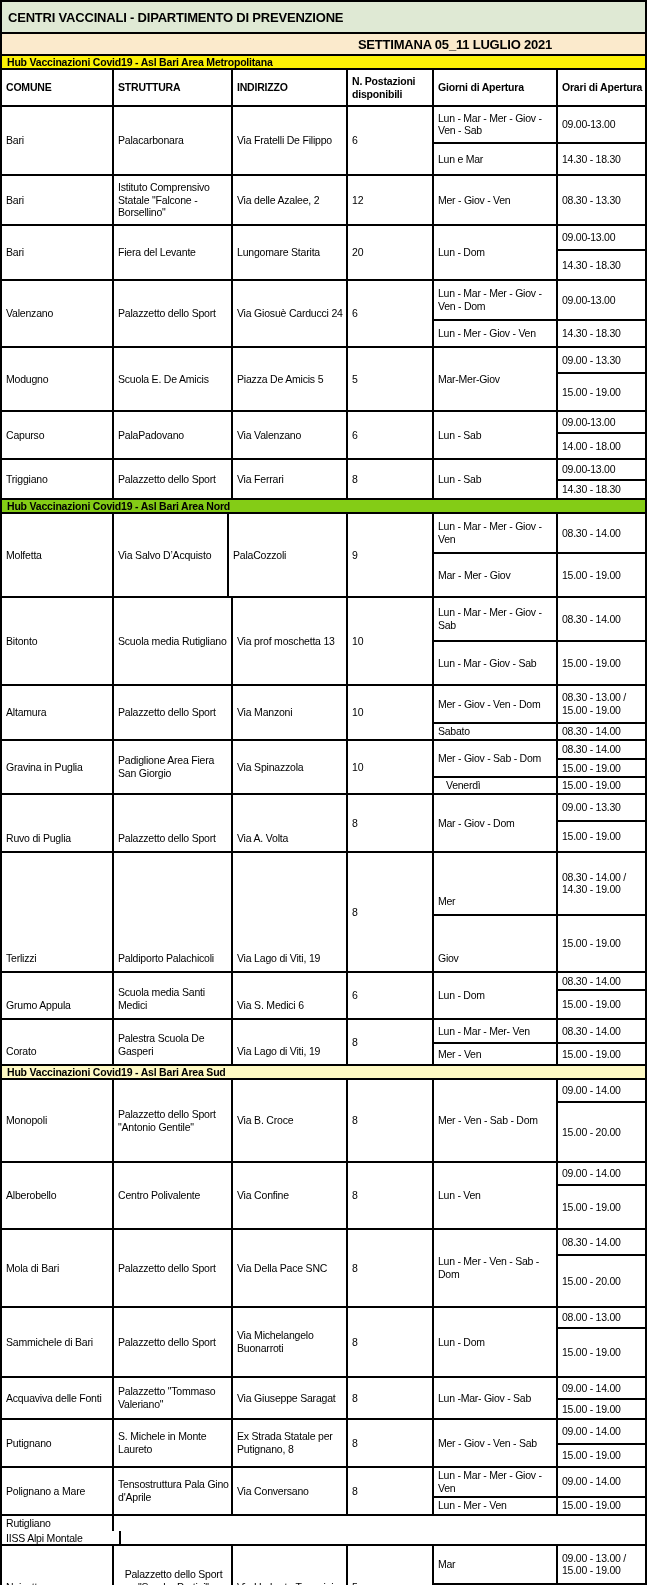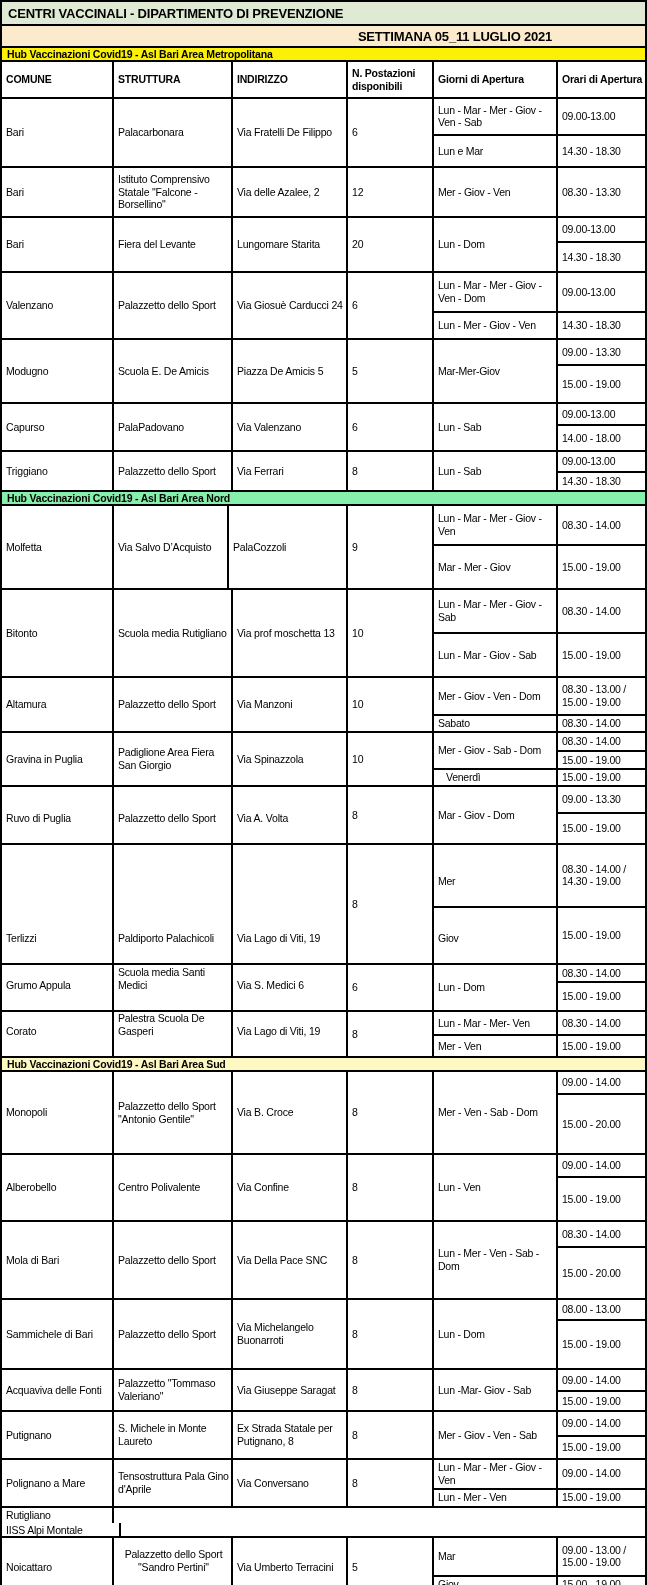--- a/index.html
+++ b/index.html
@@ -4,21 +4,21 @@
 <style>
   html,body{margin:0;padding:0;background:#fff;}
   .wrap{
     width:647px;
     box-sizing:border-box;
     border:2px solid #000;
     font-family:"Liberation Sans","DejaVu Sans",sans-serif;
     color:#000;
   }
   .titlebar{
-    height:24px; box-sizing:border-box; border-bottom:2px solid #000;
+    height:32px; box-sizing:border-box; border-bottom:2px solid #000;
     display:flex; align-items:center; padding-left:6px;
     font-size:13px; font-weight:700; letter-spacing:-0.2px;
   }
   .weekbar{
     height:22px; box-sizing:border-box; border-bottom:2px solid #000;
     display:flex; align-items:center;
     font-size:13px; font-weight:700; letter-spacing:-0.2px;
   }
   .weekbar span{display:block; width:100%; padding-left:263px; box-sizing:border-box; text-align:center;}
   .secbar{
@@ -38,21 +38,21 @@
   .c4{width:124px;} .c5{width:87px; border-right:none;}
   .hc{font-size:10.5px;}
   .sched{width:211px; display:grid; grid-template-columns:124px 87px; box-sizing:border-box;}
   .scell{
     box-sizing:border-box; display:flex; align-items:center;
     padding:1px 2px 1px 4px; font-size:10.5px; line-height:1.22; letter-spacing:-0.25px;
   }
   .gcell{grid-column:1; border-right:2px solid #000;}
   .ocell{grid-column:2;}
   .bt{border-top:2px solid #000;}
-  .vb{align-items:flex-end; padding-bottom:18px;}
+  .vb{align-items:flex-end; padding-bottom:6px;}
   .tc{justify-content:center; text-align:center;}
 </style>
 </head>
 <body>
 
 <div class="wrap">
   <div class="titlebar" style="background: rgb(223, 233, 212);">
     <span>CENTRI VACCINALI  - DIPARTIMENTO DI PREVENZIONE</span>
   </div>
   <div class="weekbar" style="background: rgb(251, 234, 204);">
@@ -129,21 +129,21 @@
       </div><div class="row" style="height: 40px;">
         <div class="cell c0">Triggiano</div>
         <div class="cell c1">Palazzetto dello Sport</div>
         <div class="cell c2">Via Ferrari</div>
         <div class="cell c3">8</div>
         <div class="sched" style="grid-template-rows: 20fr 20fr;">
           <div class="scell gcell" style="grid-row: 1 / span 2;">Lun - Sab</div>
           <div class="scell ocell" style="grid-row: 1 / span 1;">09.00-13.00</div>
           <div class="scell ocell bt" style="grid-row: 2 / span 1;">14.30 - 18.30</div>
         </div>
-      </div><div class="secbar" style="background: #86efac;">Hub Vaccinazioni Covid19 - Asl Bari Area Nord</div><div class="row" style="height: 84px;">
+      </div><div class="secbar" style="background: #84cc16;">Hub Vaccinazioni Covid19 - Asl Bari Area Nord</div><div class="row" style="height: 84px;">
         <div class="cell c0">Molfetta</div>
         <div class="cell c2">Via Salvo D’Acquisto</div>
         <div class="cell c1">PalaCozzoli</div>
         <div class="cell c3">9</div>
         <div class="sched" style="grid-template-rows: 39fr 45fr;">
           <div class="scell gcell" style="grid-row: 1 / span 1;">Lun - Mar - Mer - Giov - Ven</div>
           <div class="scell gcell bt" style="grid-row: 2 / span 1;">Mar - Mer - Giov</div>
           <div class="scell ocell" style="grid-row: 1 / span 1;">08.30 - 14.00</div>
           <div class="scell ocell bt" style="grid-row: 2 / span 1;">15.00 - 19.00</div>
         </div>

